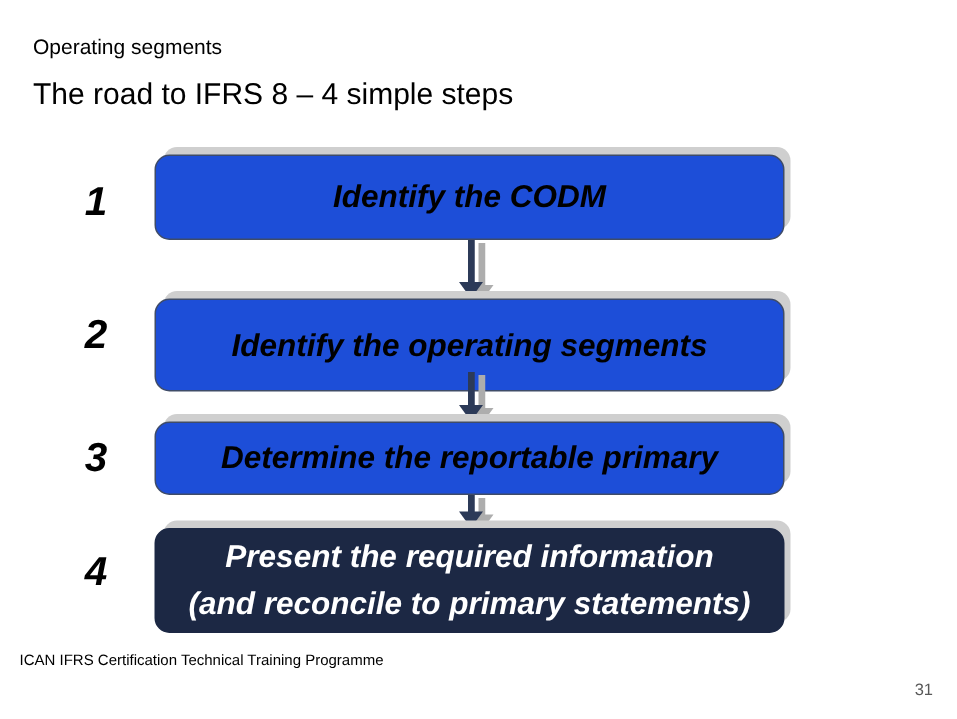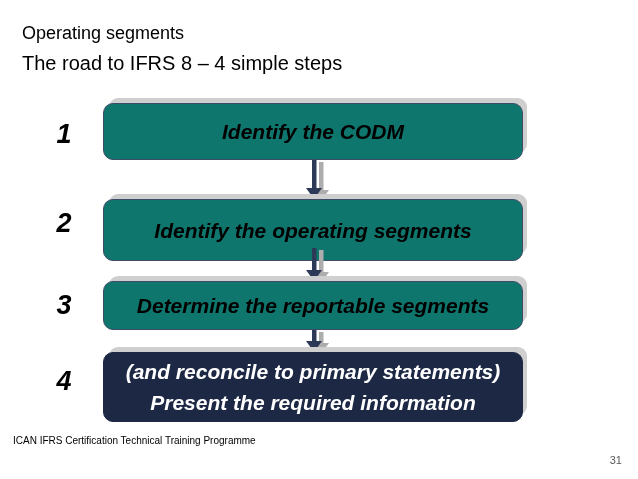--- a/index.html
+++ b/index.html
@@ -6,42 +6,42 @@
   body {
     width: 638px; height: 479px;
     background: #ffffff;
     position: relative;
     overflow: hidden;
     font-family: "Liberation Sans", sans-serif;
     color: var(--text, #000);
   }
   .eyebrow {
     position: absolute; left: 22px; top: 23px;
-    font-size: 18px; line-height: 1.2; color: var(--text); text-align: center;
+    font-size: 14px; line-height: 1.2; color: var(--text); text-align: center;
   }
   .title {
     position: absolute; left: 22px; top: 52px;
     font-size: 20px; font-weight: 400; margin: 0; color: var(--text);
     white-space: nowrap;
     text-align: center;
   }
   .step-number {
     position: absolute; left: 42px; width: 44px;
     display: flex; align-items: center; justify-content: center;
     font-size: 27px; font-weight: bold; font-style: italic;
     color: var(--text);
   }
   .n1 { top: 106px; height: 57px; }
   .n2 { top: 199px; height: 49px; }
   .n3 { top: 281px; height: 49px; }
   .n4 { top: 346px; height: 70px; }
   .step-box {
     position: absolute; left: 103px; width: 420px;
     box-sizing: border-box;
-    background: #0f766e;
+    background: #1d4ed8;
     border: 1.5px solid var(--box-border);
     border-radius: 10px;
     box-shadow: 5px -6px 0 -1px var(--box-shadow);
     display: flex; flex-direction: column;
     align-items: center; justify-content: center;
     font-size: 21px; font-weight: bold; font-style: italic;
     color: var(--text);
     text-align: center;
   }
   .b1 { top: 103px; height: 57px; }
@@ -109,35 +109,35 @@
       <rect x="9" y="0" width="4.5" height="23"></rect>
       <polygon points="3,22 19,22 11,33"></polygon>
     </g>
     <g class="head-shaft">
       <rect x="9" y="0" width="4.5" height="23"></rect>
       <polygon points="3,22 19,22 11,33"></polygon>
     </g>
   </svg>
 
   <div class="step-box b3">
-    <span class="line">Determine the reportable segments</span>
+    <span class="line">Determine the reportable primary</span>
   </div>
 
   <svg class="arrow a3" viewBox="0 0 30 22" xmlns="http://www.w3.org/2000/svg">
     <g class="shadow" transform="translate(7,2)">
       <rect x="9" y="0" width="4.5" height="12"></rect>
       <polygon points="3,11 19,11 11,22"></polygon>
     </g>
     <g class="head-shaft">
       <rect x="9" y="0" width="4.5" height="12"></rect>
       <polygon points="3,11 19,11 11,22"></polygon>
     </g>
   </svg>
 
   <div class="step-box b4">
+    <span class="line">Present the required information</span>
     <span class="line">(and reconcile to primary statements)</span>
-    <span class="line">Present the required information</span>
   </div>
 
   <div class="footer">ICAN IFRS Certification Technical Training Programme</div>
   <div class="page-number">31</div>
 
 </div>
 
 </body></html>

